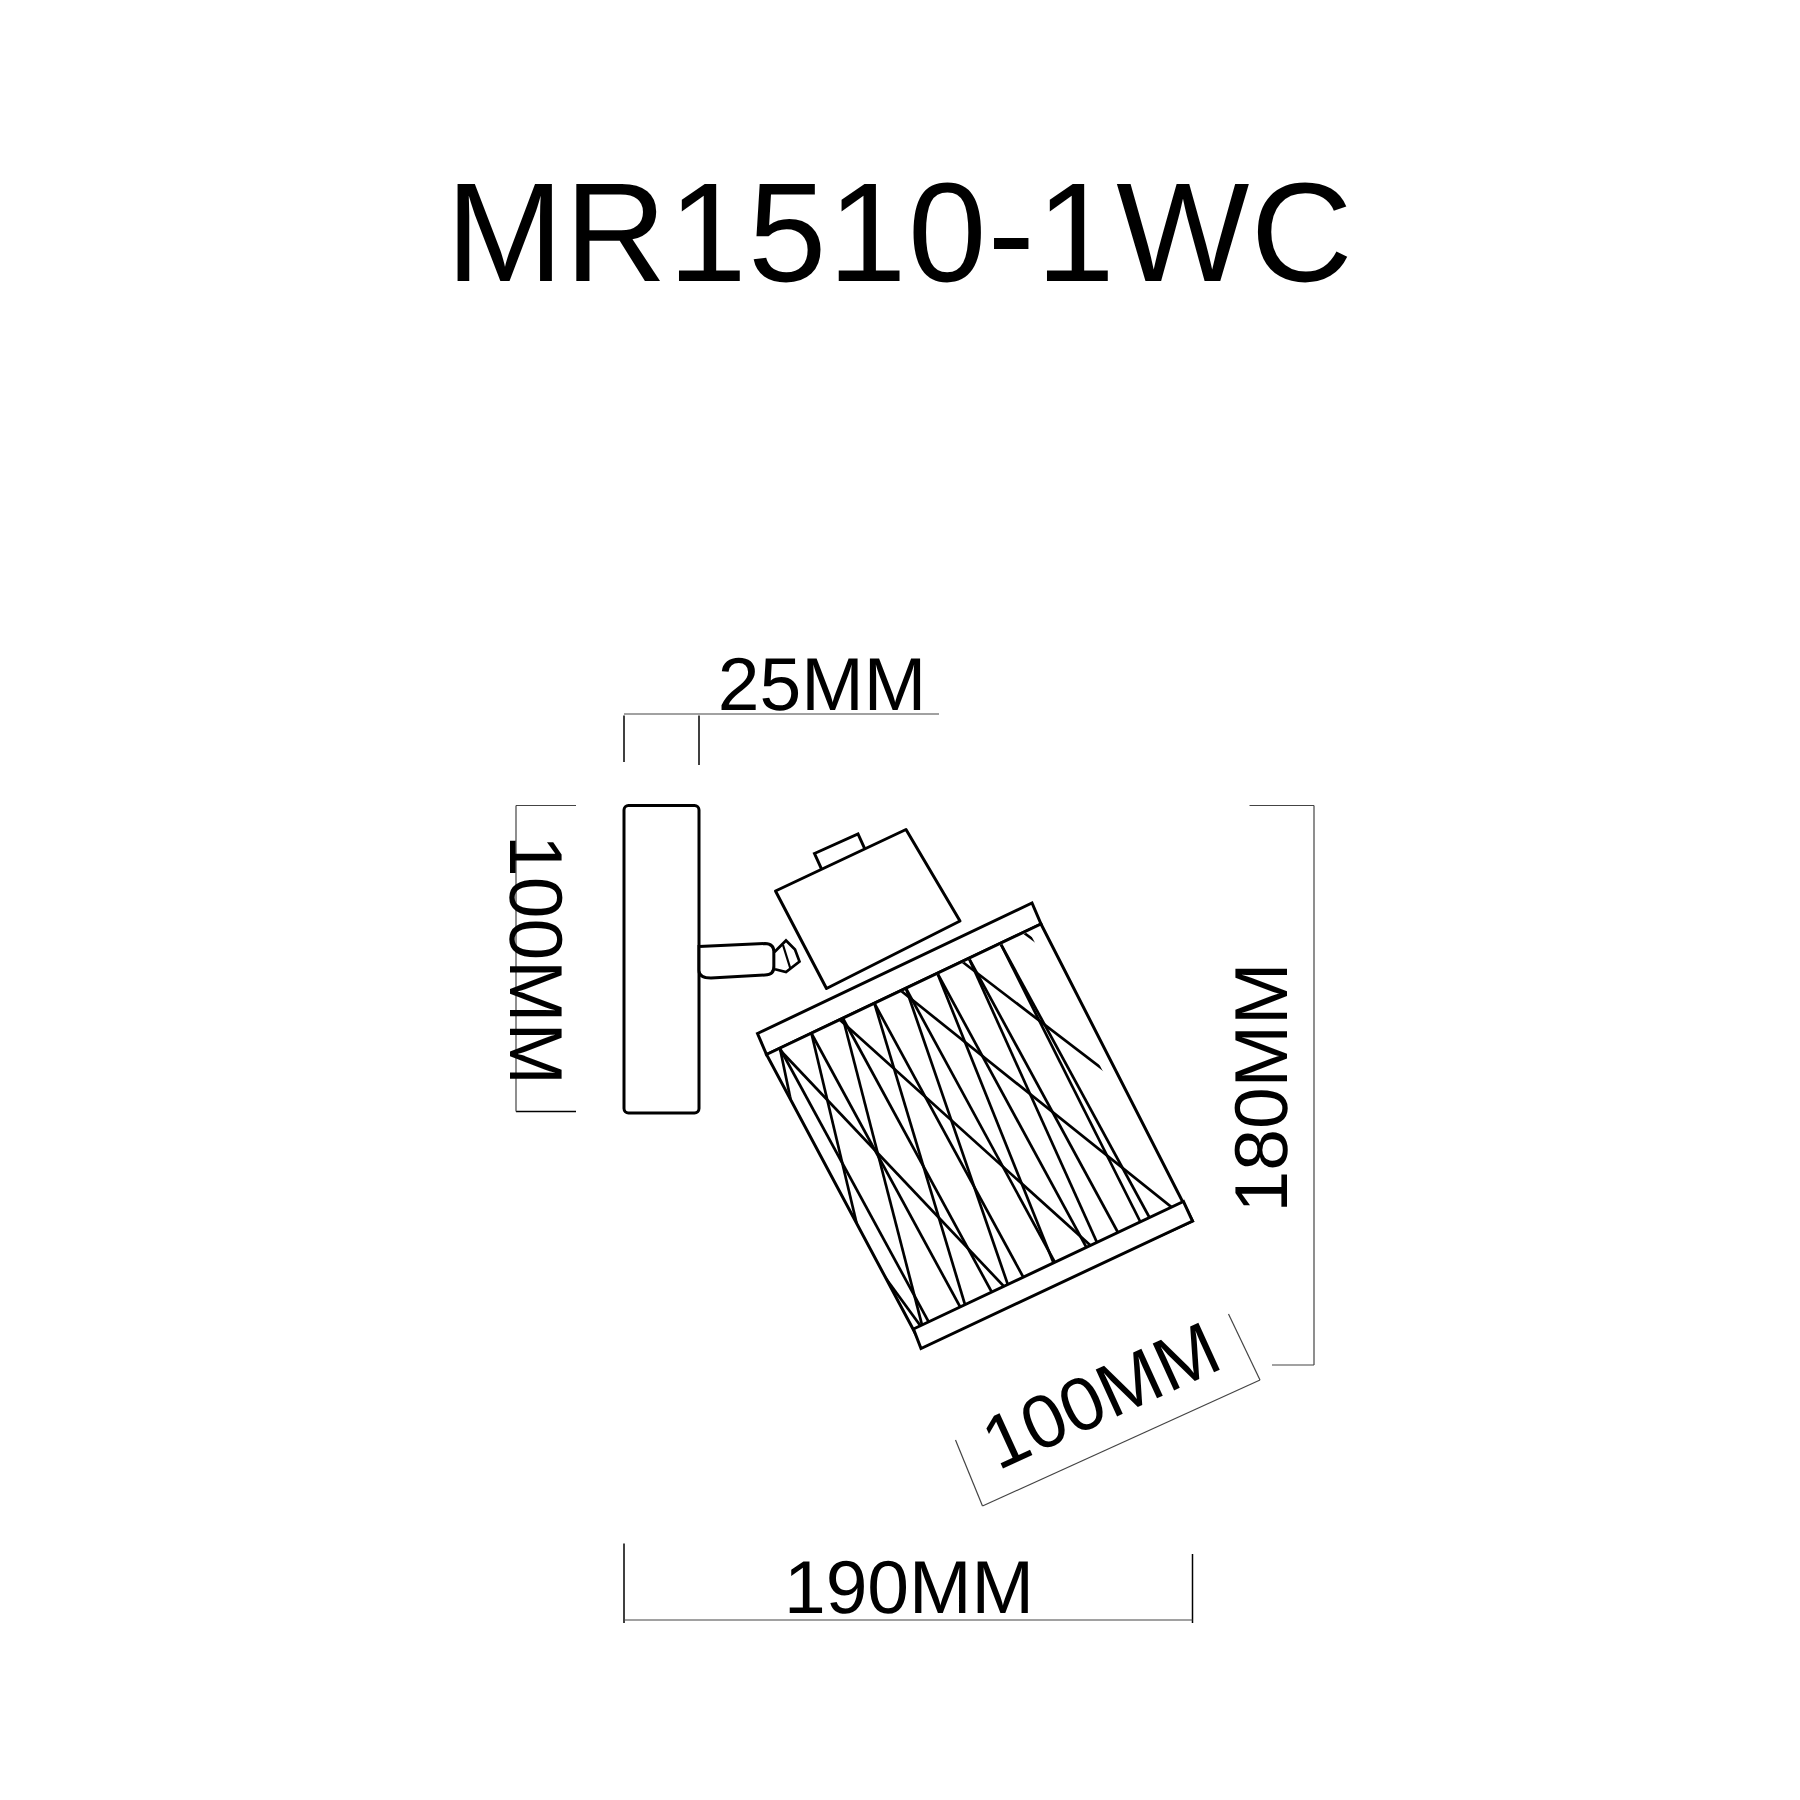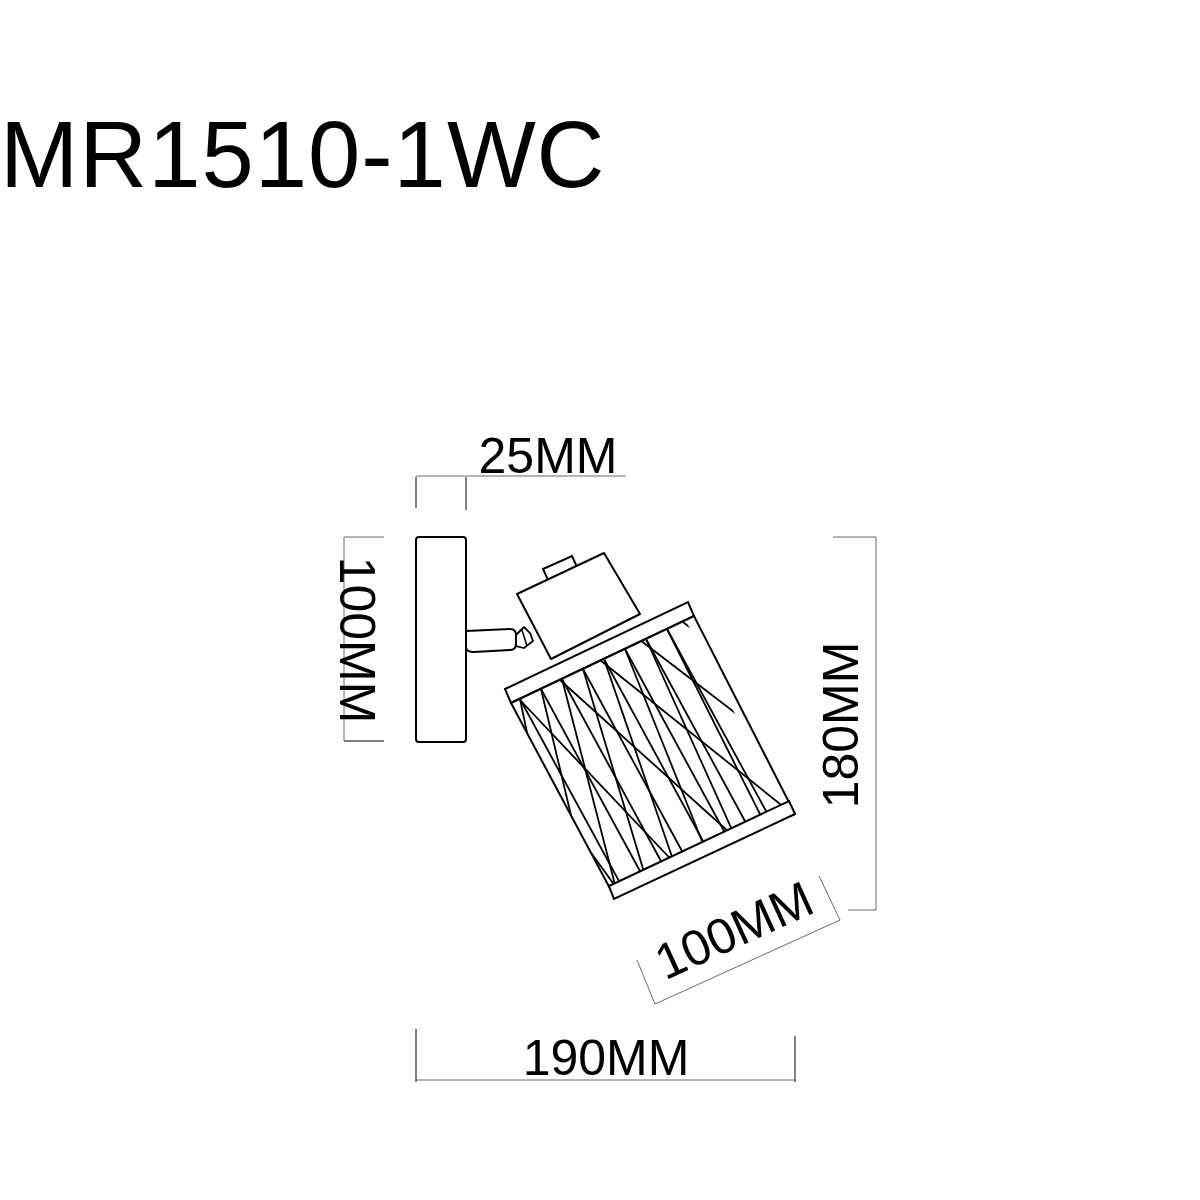--- a/index.html
+++ b/index.html
@@ -1,18 +1,18 @@
 <!DOCTYPE html>
 <html><head>
   <meta charset="utf-8">
   <style>
     html, body { margin: 0; padding: 0; background: #ffffff; }
     body { width: 1200px; height: 1200px; position: relative; overflow: hidden; font-family: "Liberation Sans", sans-serif; }
     .title {
-      position: absolute; left: 0; top: 100px; width: 1200px; 
+      position: absolute; left: 0; top: 100px; width: 1200px; text-align: center;
       font-size: 94px; line-height: 110px; color: #000; letter-spacing: 1px;
     }
     svg.drawing { position: absolute; left: 0; top: 0; }
     .dimtext { font-family: "Liberation Sans", sans-serif; fill: #000; }
   </style>
 </head>
 <body>
 
 <div class="title">MR1510-1WC</div>
 

